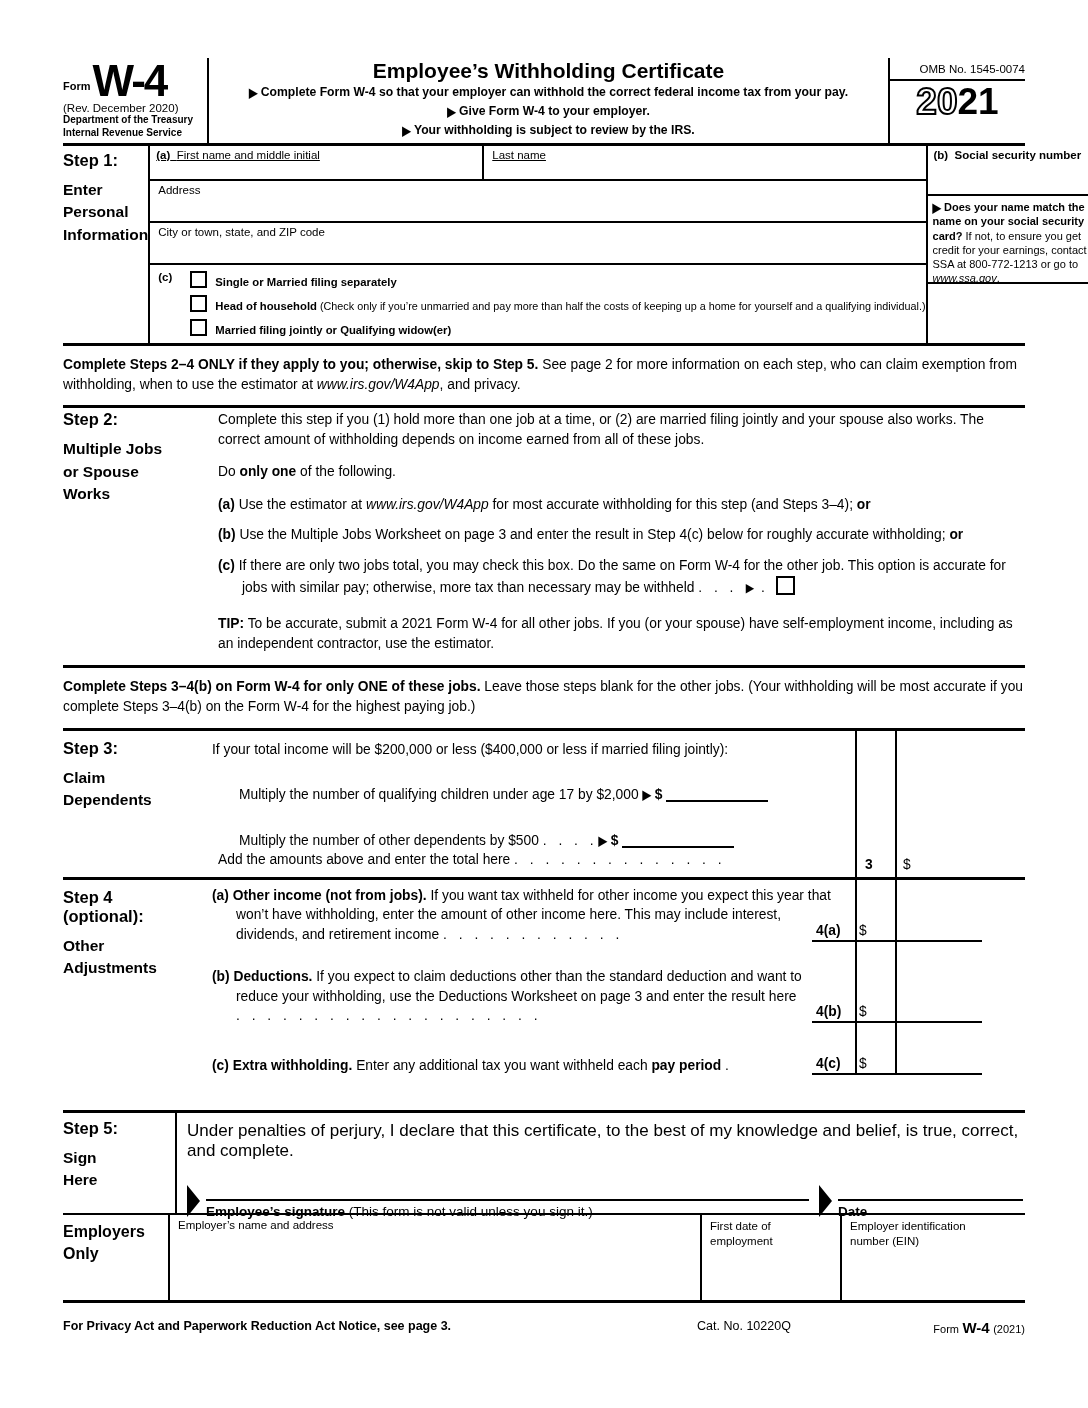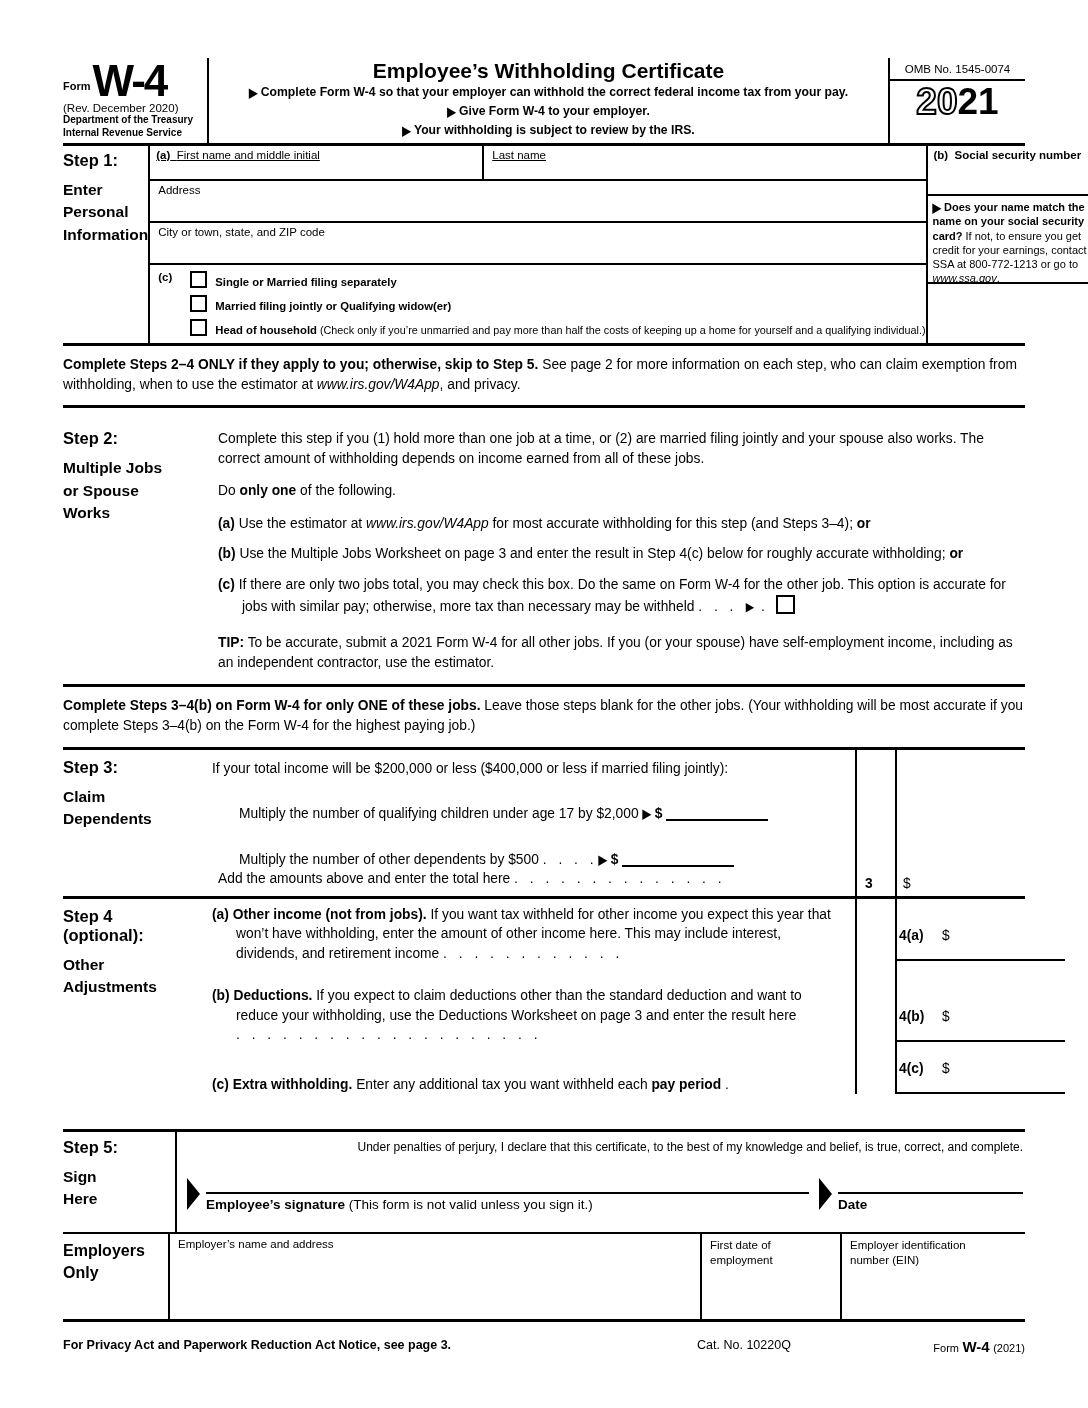--- a/index.html
+++ b/index.html
@@ -18,21 +18,21 @@
   .hdr{display:flex;border-bottom:3px solid #000;height:85px;}
   .hdr-left{width:144px;padding-top:4px;}
   .form-word{font-size:11px;font-weight:bold;vertical-align:6px;margin-right:2px;}
   .w4big{font-size:44px;font-weight:900;letter-spacing:-2px;line-height:.85;}
   .rev{font-size:11.5px;margin-top:2px;}
   .dept{font-size:10px;line-height:1.25;font-weight:bold;}
   .hdr-center{flex:1;border-left:2.5px solid #000;text-align:center;padding-top:1px;}
   .title{font-size:21px;font-weight:bold;line-height:1.15;}
   .bullet{font-size:12.2px;font-weight:bold;line-height:1.55;}
   .hdr-right{width:135px;border-left:2.5px solid #000;text-align:center;}
-  .omb{font-size:11.5px;padding:5px 0 4px;border-bottom:2.5px solid #000;}
+  .omb{font-size:11.5px;padding:5px 0 4px;border-bottom:2.5px solid #000;text-align:right;}
   .year{font-size:37px;padding-top:1px;line-height:1.1;}
   .year-20{color:#fff;-webkit-text-stroke:2px #000;font-weight:bold;}
   .year-21{font-weight:900;}
 
   
   .stepname{font-size:16.5px;font-weight:bold;}
   .stepsub{font-size:15.5px;font-weight:bold;line-height:1.45;margin-top:9px;}
   .body-t{font-size:13.8px;line-height:1.42;}
 
   
@@ -49,38 +49,38 @@
   .c-lab{width:32px;font-size:11.5px;font-weight:bold;}
   .optline{font-size:11.3px;font-weight:bold;margin-bottom:7px;white-space:nowrap;}
   .optsmall{font-weight:normal;font-size:10.8px;}
   .ssn-head{height:42px;border-bottom:2px solid #000;padding:3px 6px;font-size:11.5px;font-weight:bold;}
   .ssa-note{border-bottom:2px solid #000;padding:4px 5px 5px;font-size:11px;line-height:1.3;height:88px;box-sizing:border-box;}
 
   
   .notebar{border-bottom:3.5px solid #000;padding:9px 0 11px;}
 
   
-  .s2{display:flex;border-bottom:3.5px solid #000;padding:21px 0 12px;}
+  .s2{display:flex;border-bottom:3.5px solid #000;padding:2px 0 12px;}
   .lblcol{width:155px;}
   .s2c{flex:1;}
   .s2c p{margin:0 0 13px 0;}
   .hang{padding-left:24px;text-indent:-24px;margin:0 0 11px 0;}
   .tip{margin-top:17px;}
 
   
   .s3{position:relative;height:146px;border-bottom:3.5px solid #000;}
   .s4{position:relative;height:230px;border-bottom:3.5px solid #000;}
   .abs-lbl{position:absolute;left:0;top:8px;}
   .s34-content{position:absolute;left:149px;top:9px;width:630px;}
   .vline{position:absolute;width:0;border-left:2px solid #000;top:0;}
   .uline{display:inline-block;border-bottom:2px solid #000;height:14px;vertical-align:-3px;}
   .mulline{margin-top:26px;padding-left:27px;}
   .addline{position:absolute;left:155px;bottom:7px;width:630px;}
   .amt3{position:absolute;bottom:5px;font-size:13.8px;}
-  .r4{position:absolute;left:832px;width:170px;border-bottom:2px solid #000;display:flex;align-items:flex-end;box-sizing:border-box;padding-bottom:16px;font-size:13.8px;}
+  .r4{position:absolute;left:749px;width:170px;border-bottom:2px solid #000;display:flex;align-items:flex-end;box-sizing:border-box;padding-bottom:2px;font-size:13.8px;}
   .rnum{width:40px;padding-left:4px;font-weight:bold;box-sizing:border-box;}
   .rdol{padding-left:7px;}
 
   
   .s5{display:flex;border-bottom:2.5px solid #000;height:100px;}
   .s5-label{width:112px;padding-top:6px;}
   .s5c{flex:1;border-left:2.5px solid #000;padding:8px 2px 0 10px;}
   .sigrow{display:flex;align-items:flex-end;margin-top:14px;}
   .big-arrow{width:0;height:0;border-left:13px solid #000;border-top:16px solid transparent;border-bottom:16px solid transparent;margin-bottom:2px;}
   .sigbox{flex:1;margin:0 10px 0 6px;}
@@ -139,22 +139,22 @@
         <div class="frow1">
           <div class="cell-a"><span class="b">(a)</span>&nbsp;&nbsp;<span>First name and middle initial</span></div>
           <div class="cell-b"><span>Last name</span></div>
         </div>
         <div class="frow2"><span>Address</span></div>
         <div class="frow3"><span>City or town, state, and ZIP code</span></div>
         <div class="frow4">
           <div class="c-lab">(c)</div>
           <div>
             <div class="optline"><span class="cb"></span><span>Single or Married filing separately</span></div>
+            <div class="optline"><span class="cb"></span><span>Head of household</span><span class="optsmall"> (Check only if you’re unmarried and pay more than half the costs of keeping up a home for yourself and a qualifying individual.)</span></div>
             <div class="optline"><span class="cb"></span><span>Married filing jointly or Qualifying widow(er)</span></div>
-            <div class="optline"><span class="cb"></span><span>Head of household</span><span class="optsmall"> (Check only if you’re unmarried and pay more than half the costs of keeping up a home for yourself and a qualifying individual.)</span></div>
           </div>
         </div>
       </div>
       <div class="s1-right">
         <div class="ssn-head"><span>(b)</span>&nbsp;&nbsp;<span>Social security number</span></div>
         <div class="ssa-note"><span class="b"><span class="arr">▶</span> <span>Does your name match the name on your social security card?</span></span><span> If not, to ensure you get credit for your earnings, contact SSA at 800-772-1213 or go to </span><span class="i">www.ssa.gov</span><span>.</span></div>
       </div>
     </div>
   </div>
 
@@ -229,21 +229,21 @@
         </div>
   </div>
 
   <div class="s5">
     <div class="s5-label">
       <div class="stepname">Step 5:</div>
       <div class="stepsub preline">Sign
 Here</div>
     </div>
     <div class="s5c">
-      <div style="font-size:12px;text-align:right;">Under penalties of perjury, I declare that this certificate, to the best of my knowledge and belief, is true, correct, and complete.</div>
+      <div style="font-size:17px;">Under penalties of perjury, I declare that this certificate, to the best of my knowledge and belief, is true, correct, and complete.</div>
       <div class="sigrow">
         <div class="big-arrow"></div>
         <div class="sigbox">
           <div class="sigline"></div>
           <div class="siglbl"><span class="b">Employee’s signature</span><span> (This form is not valid unless you sign it.)</span></div>
         </div>
         <div class="big-arrow"></div>
         <div class="datebox">
           <div class="sigline"></div>
           <div class="siglbl b">Date</div>

